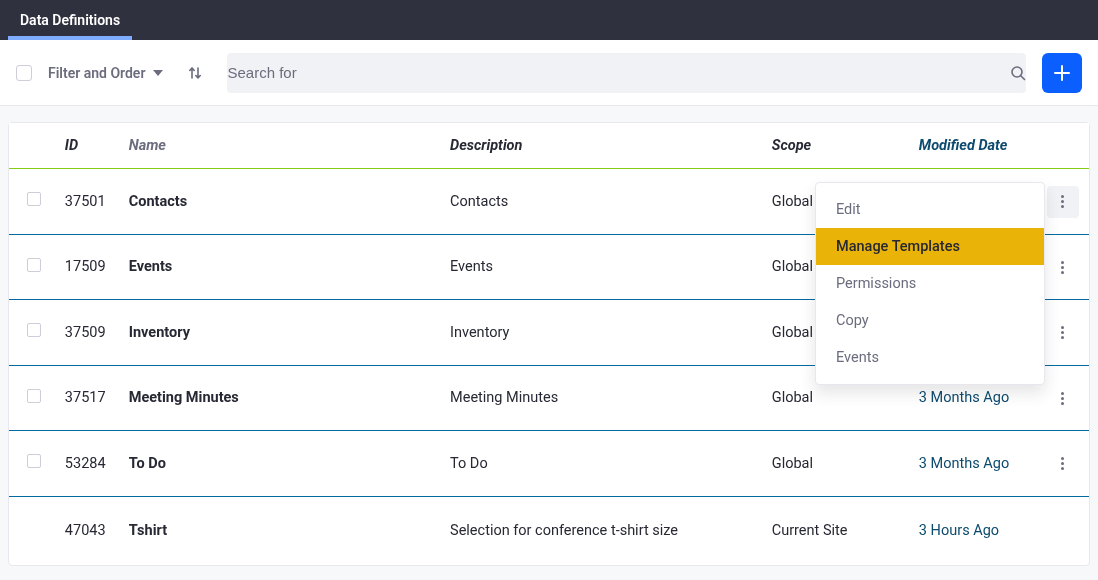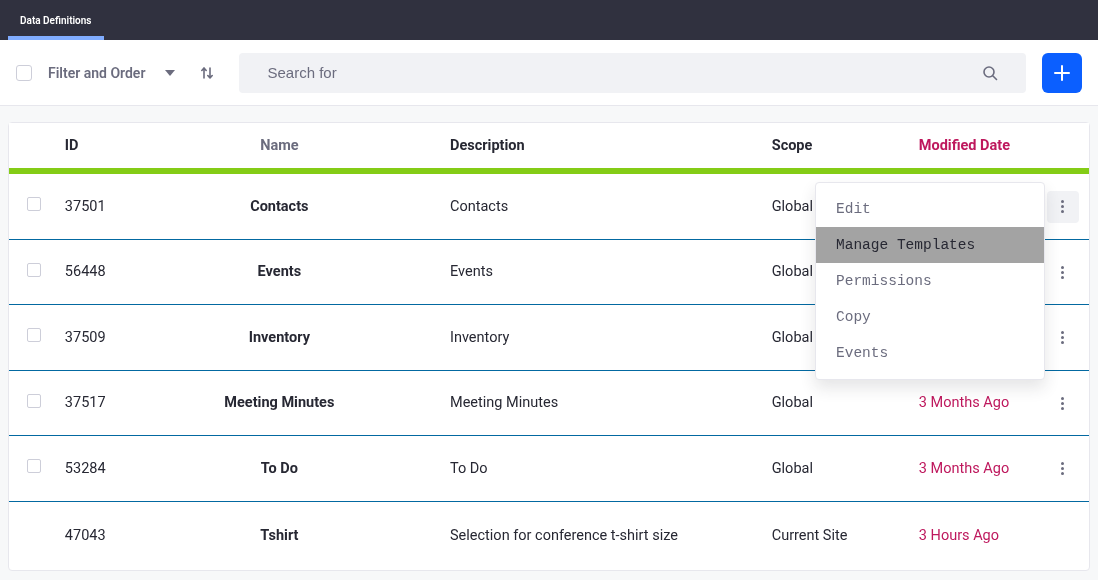--- a/index.html
+++ b/index.html
@@ -17,21 +17,21 @@
     .tabs-bar {
       background: #30313f;
       height: 40px;
       display: flex;
       align-items: stretch;
       padding: 0 8px;
     }
     .tab {
       color: #fff;
       font-weight: 600;
-      font-size: 10px;
+      font-size: 14px;
       padding: 0 12px;
       display: flex;
       align-items: center;
       position: relative;
       cursor: pointer;
     }
     .tab.active::after {
       content: "";
       position: absolute;
       bottom: 0; left: 0; right: 0;
@@ -51,21 +51,21 @@
     .check-master {
       width: 16px; height: 16px;
       border: 1.5px solid #cdced9;
       border-radius: 3px;
       background: #fff;
       cursor: pointer;
     }
     .filter-order {
       display: inline-flex;
       align-items: center;
-      gap: 20px;
+      gap: 8px;
       color: #6b6c7e;
       font-weight: 600;
       cursor: pointer;
       user-select: none;
       justify-content: center;
     }
     .caret-down-icon {
       width: 0; height: 0;
       border-left: 5px solid transparent;
       border-right: 5px solid transparent;
@@ -79,21 +79,21 @@
       border-radius:4px;
     }
 
     .search-wrap {
       flex: 1;
       display: flex;
       align-items: center;
       background: #f1f2f5;
       height: 40px;
       border-radius: 4px;
-      padding: 0 28px;
+      padding: 0 0;
       gap: 8px;
     }
     .search-input {
       flex: 1;
       border: none;
       background: transparent;
       outline: none;
       font-size: 15px;
       color: #272833;
     }
@@ -120,36 +120,37 @@
     table {
       width: 100%;
       border-collapse: collapse;
       font-size: 14.5px;
     }
     thead th {
       text-align: left;
       font-weight: 700;
       color: #6b6c7e;
       padding: 14px 10px;
-      border-bottom: 6px solid #84cc16;
+      border-bottom: 1px solid #84cc16;
       background:#fff;
+      font-style:italic;
     }
     tbody td {
       padding: 16px 10px;
       border-bottom: 1px solid #0369a1;
       color: #272833;
       vertical-align: middle;
     }
     tbody tr:last-child td { border-bottom: none; }
     .col-check { width: 46px; padding-left: 18px; }
     .col-id { width: 64px; color:#272833; }
-    .col-name { width: 330px; font-weight: 700; text-align: center; }
+    .col-name { width: 330px; font-weight: 700; }
     .col-desc { width: 330px; color:#272833; }
     .col-scope { width: 150px; color:#272833; }
-    .col-mod { width: 130px; color:#be185d; }
+    .col-mod { width: 130px; color:#0c4a6e; }
     .col-actions { width: 46px; text-align:center; }
 
     .row-check {
       width: 14px; height: 14px;
       border: 1.5px solid #cdced9;
       border-radius: 2px;
       background:#fff;
       display:inline-block;
       cursor:pointer;
     }
@@ -173,24 +174,23 @@
       border-radius:4px;
       box-shadow: 0 8px 16px rgba(39,40,51,0.12);
       padding: 8px 0;
       z-index: 10;
     }
     .dropdown-item {
       padding: 10px 20px;
       color:#6b6c7e;
       font-size:14.5px;
       cursor:pointer;
-      font-family:Liberation Mono, monospace;
     }
     .dropdown-item.hover {
-      background:#a3a3a3;
+      background:#eab308;
       color:#272833;
       font-weight:500;
     }
   </style>
 </head>
 <body>
 
 <div class="tabs-bar">
   <div class="tab active">
     <span>Data Definitions</span>
@@ -252,21 +252,21 @@
           <td class="col-actions"><span class="row-action active">
               <span class="dots-icon">
                 <span></span>
                 <span></span>
                 <span></span>
               </span>
             </span></td>
         </tr>
         <tr>
           <td class="col-check"><span class="row-check"></span></td>
-          <td class="col-id">56448</td>
+          <td class="col-id">17509</td>
           <td class="col-name">Events</td>
           <td class="col-desc">Events</td>
           <td class="col-scope">Global</td>
           <td class="col-mod">3 Months Ago</td>
           <td class="col-actions"><span class="row-action">
               <span class="dots-icon">
                 <span></span>
                 <span></span>
                 <span></span>
               </span>

